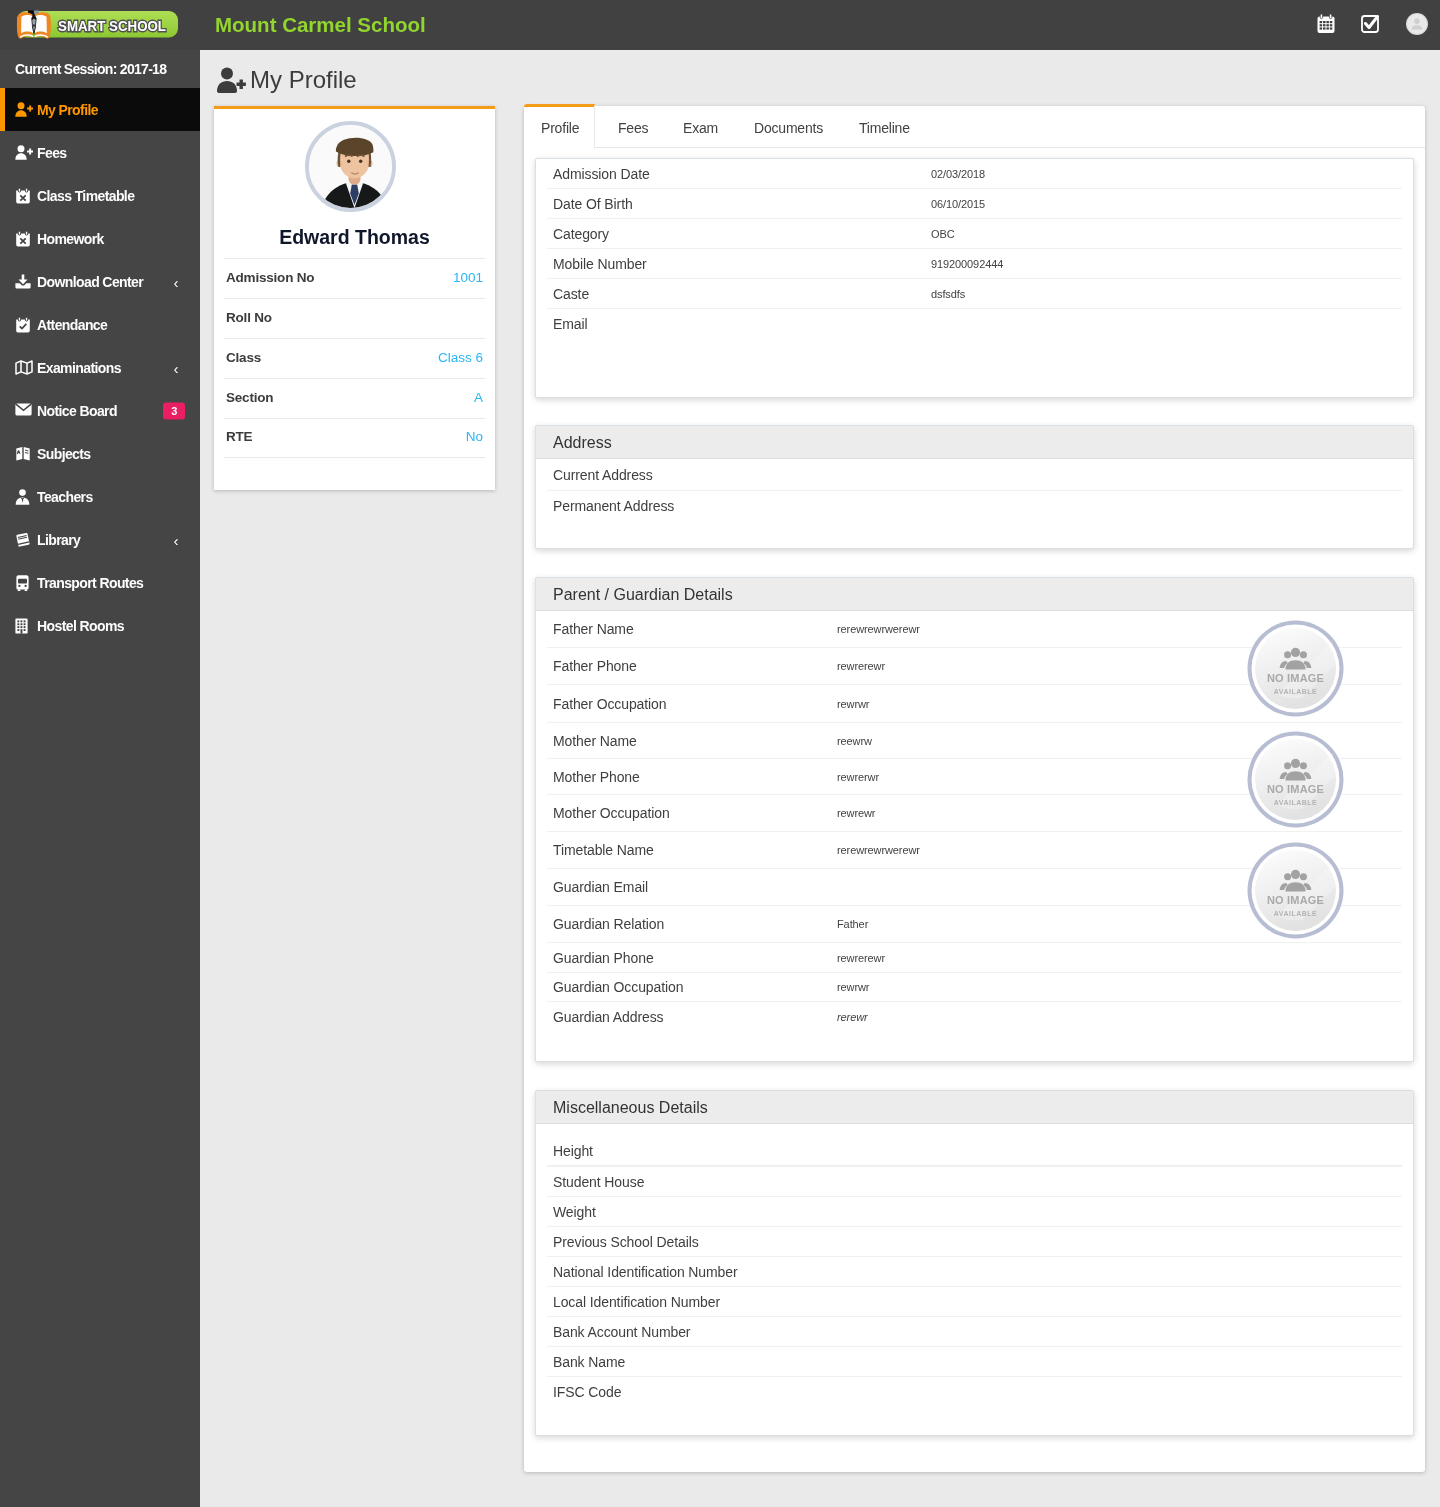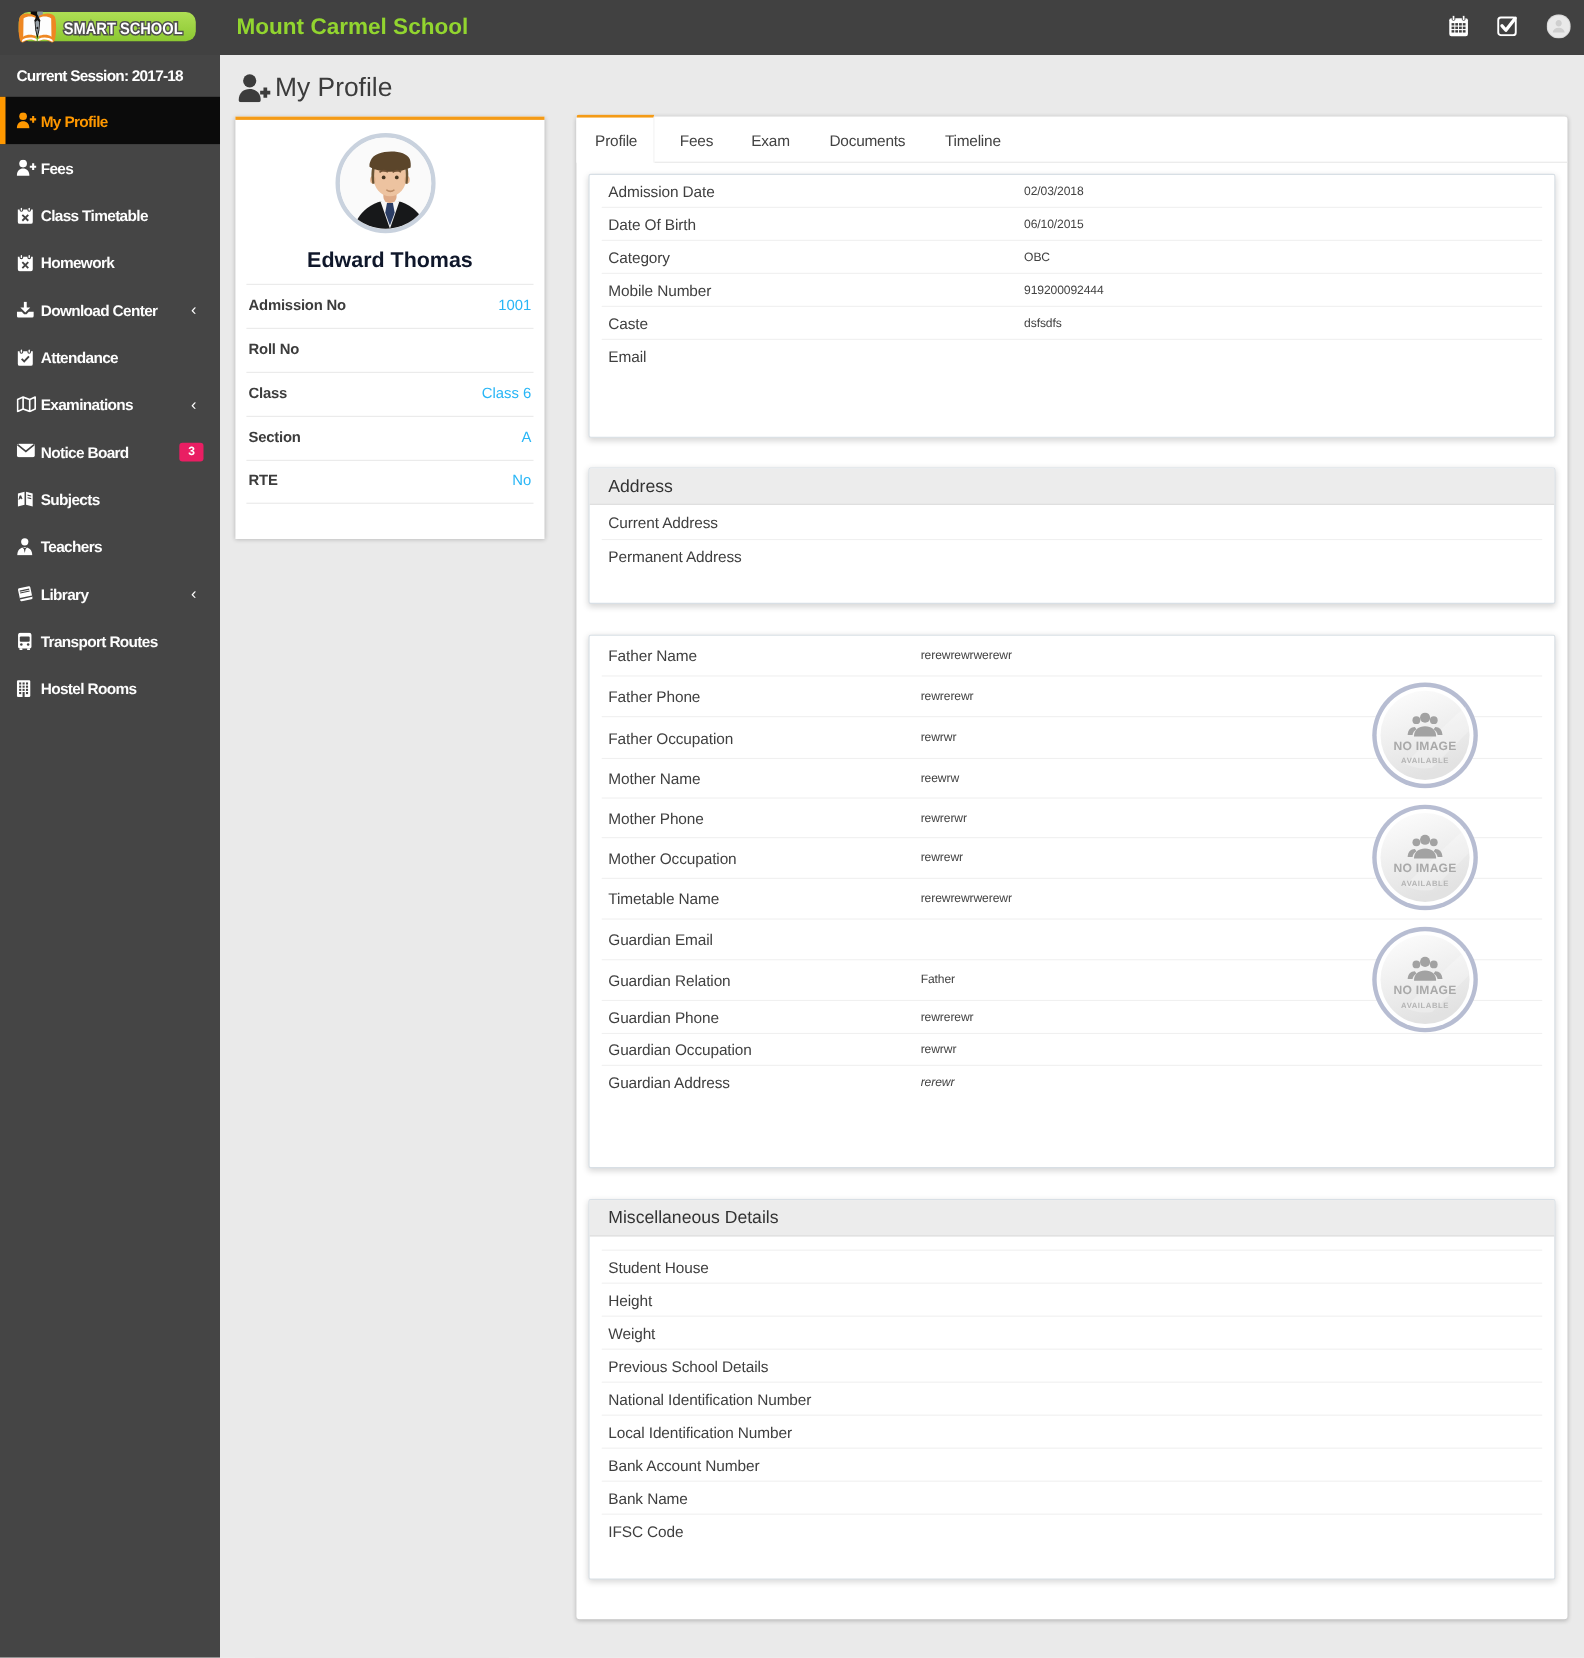--- a/index.html
+++ b/index.html
@@ -322,20 +322,21 @@
   <div class="ibox" style="top:319px; height:124px;">
     <div class="bhead">Address</div>
     <div class="brow" style="height:32px;">
         <span class="lab">Current Address</span>
       </div>
     <div class="brow last" style="height:30px;">
         <span class="lab">Permanent Address</span>
       </div>
   </div>
   <div class="ibox" style="top:471px; height:485px;">
+    <div class="bhead">Parent / Guardian Details</div>
     <div class="noimg" style="top:42px;"><svg width="97" height="97" viewBox="0 0 97 97">
           <defs>
             <linearGradient id="nga" x1="0" y1="0" x2="0.35" y2="1">
               <stop offset="0" stop-color="#fefefe"></stop>
               <stop offset="1" stop-color="#e2e2e2"></stop>
             </linearGradient>
           </defs>
           <circle cx="48.5" cy="48.5" r="48" fill="#b7bdd2"></circle>
           <circle cx="48.5" cy="48.5" r="44" fill="#fff"></circle>
           <circle cx="48.5" cy="48.5" r="40.5" fill="url(#nga)"></circle>
@@ -439,25 +440,25 @@
         <span class="val" style="left:290px;">rewrwr</span>
       </div>
     <div class="brow last" style="height:29px;">
         <span class="lab">Guardian Address</span>
         <span class="val" style="left:290px;font-style:italic;">rerewr</span>
       </div>
   </div>
   <div class="ibox" style="top:984px; height:346px;">
     <div class="bhead">Miscellaneous Details</div>
     <div style="height:12px;"></div>
+    <div class="brow" style="height:30px;">
+        <span class="lab">Height</span>
+      </div>
     <div class="brow" style="height:31px; border-top:1px solid #f0f0f0;">
         <span class="lab">Student House</span>
-      </div>
-    <div class="brow" style="height:30px;">
-        <span class="lab">Height</span>
       </div>
     <div class="brow" style="height:30px;">
         <span class="lab">Weight</span>
       </div>
     <div class="brow" style="height:30px;">
         <span class="lab">Previous School Details</span>
       </div>
     <div class="brow" style="height:30px;">
         <span class="lab">National Identification Number</span>
       </div>

